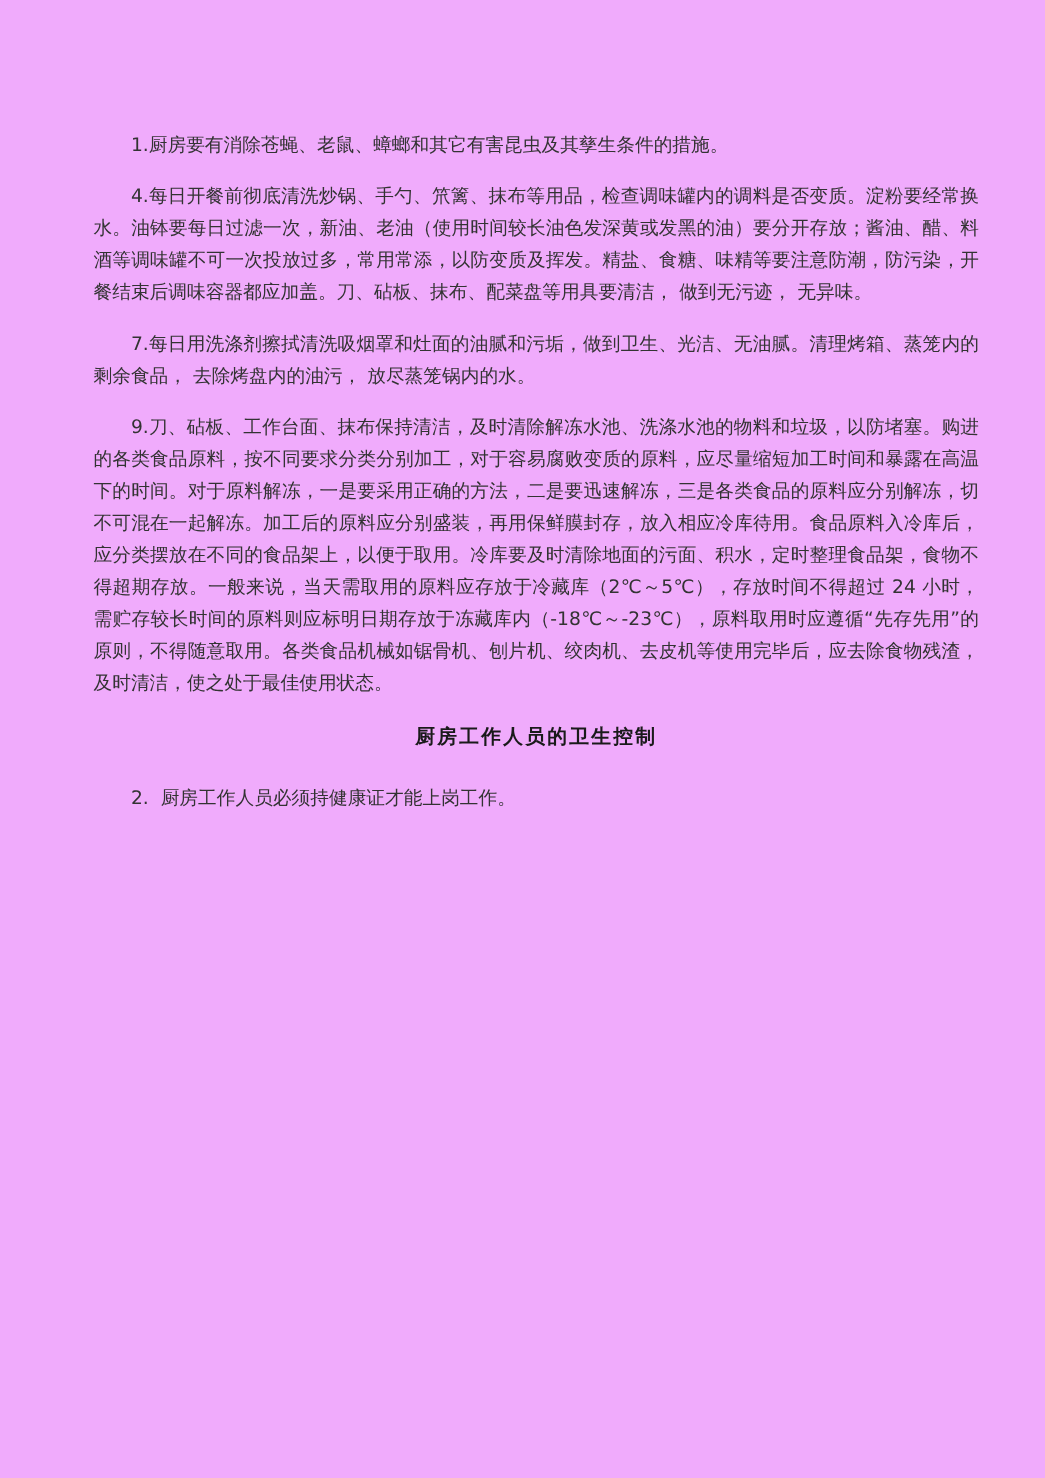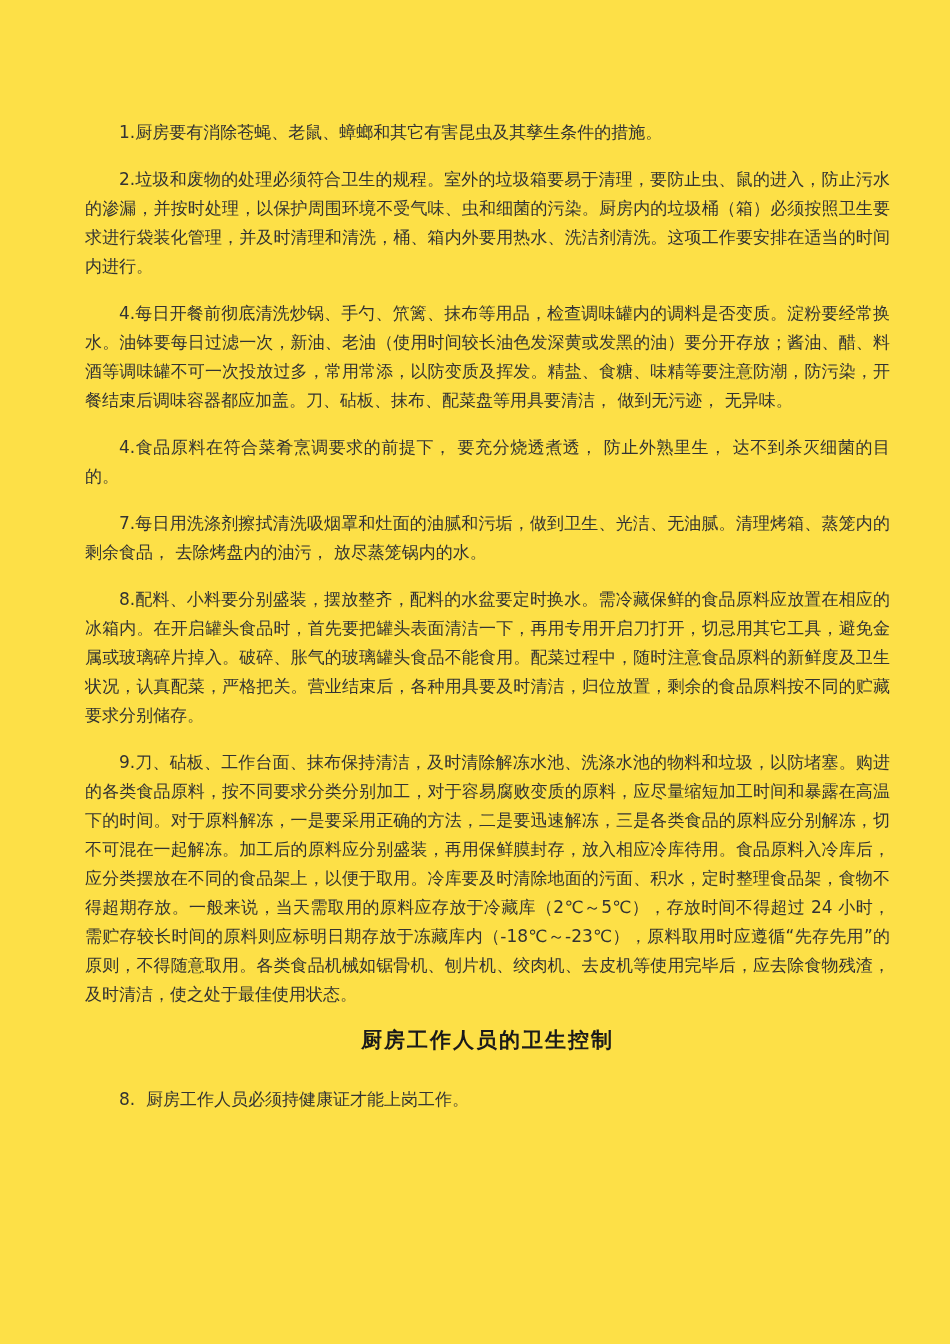--- a/index.html
+++ b/index.html
@@ -2,54 +2,51 @@
 <html><head>
 <meta charset="utf-8">
 <style>
   * { margin: 0; padding: 0; box-sizing: border-box; }
   html, body { background: #ffffff; }
   .page {
     position: relative;
     width: 950px;
     height: 1344px;
     margin: 0 auto;
-    background: #fde047;
+    background: #f0abfc;
     overflow: hidden;
     font-family: "DejaVu Sans", sans-serif;
     color: #333333;
     padding: 118px 60px 0 85px;
   }
   .doc-body p.rule {
     font-size: 17px;
     line-height: 29px;
     text-align: justify;
     text-indent: 2em;
     white-space: pre-wrap;
     margin: 0 0 18px 0;
     word-break: break-all;
   }
   .doc-body h2.section-heading {
-    font-size: 21px;
+    font-size: 18px;
     line-height: 30px;
     font-weight: 700;
     color: #1a1a1a;
     text-align: center;
     letter-spacing: 2px;
     margin: 8px 0 28px 0;
-    font-family: Liberation Mono, monospace;
+    font-family: Liberation Sans, sans-serif;
   }
 </style>
 </head>
 <body>
 
 <div class="page">
   <div class="doc-body">
     <p class="rule">1.厨房要有消除苍蝇、老鼠、蟑螂和其它有害昆虫及其孳生条件的措施。</p>
-    <p class="rule">2.垃圾和废物的处理必须符合卫生的规程。室外的垃圾箱要易于清理，要防止虫、鼠的进入，防止污水的渗漏，并按时处理，以保护周围环境不受气味、虫和细菌的污染。厨房内的垃圾桶（箱）必须按照卫生要求进行袋装化管理，并及时清理和清洗，桶、箱内外要用热水、洗洁剂清洗。这项工作要安排在适当的时间内进行。</p>
     <p class="rule">4.每日开餐前彻底清洗炒锅、手勺、笊篱、抹布等用品，检查调味罐内的调料是否变质。淀粉要经常换水。油钵要每日过滤一次，新油、老油（使用时间较长油色发深黄或发黑的油）要分开存放；酱油、醋、料酒等调味罐不可一次投放过多，常用常添，以防变质及挥发。精盐、食糖、味精等要注意防潮，防污染，开餐结束后调味容器都应加盖。刀、砧板、抹布、配菜盘等用具要清洁， 做到无污迹， 无异味。</p>
-    <p class="rule">4.食品原料在符合菜肴烹调要求的前提下， 要充分烧透煮透， 防止外熟里生， 达不到杀灭细菌的目的。</p>
     <p class="rule">7.每日用洗涤剂擦拭清洗吸烟罩和灶面的油腻和污垢，做到卫生、光洁、无油腻。清理烤箱、蒸笼内的剩余食品， 去除烤盘内的油污， 放尽蒸笼锅内的水。</p>
-    <p class="rule">8.配料、小料要分别盛装，摆放整齐，配料的水盆要定时换水。需冷藏保鲜的食品原料应放置在相应的冰箱内。在开启罐头食品时，首先要把罐头表面清洁一下，再用专用开启刀打开，切忌用其它工具，避免金属或玻璃碎片掉入。破碎、胀气的玻璃罐头食品不能食用。配菜过程中，随时注意食品原料的新鲜度及卫生状况，认真配菜，严格把关。营业结束后，各种用具要及时清洁，归位放置，剩余的食品原料按不同的贮藏要求分别储存。</p>
     <p class="rule">9.刀、砧板、工作台面、抹布保持清洁，及时清除解冻水池、洗涤水池的物料和垃圾，以防堵塞。购进的各类食品原料，按不同要求分类分别加工，对于容易腐败变质的原料，应尽量缩短加工时间和暴露在高温下的时间。对于原料解冻，一是要采用正确的方法，二是要迅速解冻，三是各类食品的原料应分别解冻，切不可混在一起解冻。加工后的原料应分别盛装，再用保鲜膜封存，放入相应冷库待用。食品原料入冷库后，应分类摆放在不同的食品架上，以便于取用。冷库要及时清除地面的污面、积水，定时整理食品架，食物不得超期存放。一般来说，当天需取用的原料应存放于冷藏库（2℃～5℃），存放时间不得超过 24 小时，需贮存较长时间的原料则应标明日期存放于冻藏库内（-18℃～-23℃），原料取用时应遵循“先存先用”的原则，不得随意取用。各类食品机械如锯骨机、刨片机、绞肉机、去皮机等使用完毕后，应去除食物残渣，及时清洁，使之处于最佳使用状态。</p>
     <h2 class="section-heading">厨房工作人员的卫生控制</h2>
-    <p class="rule">8.  厨房工作人员必须持健康证才能上岗工作。</p>
+    <p class="rule">2.  厨房工作人员必须持健康证才能上岗工作。</p>
   </div>
 </div>
 
 </body></html>

